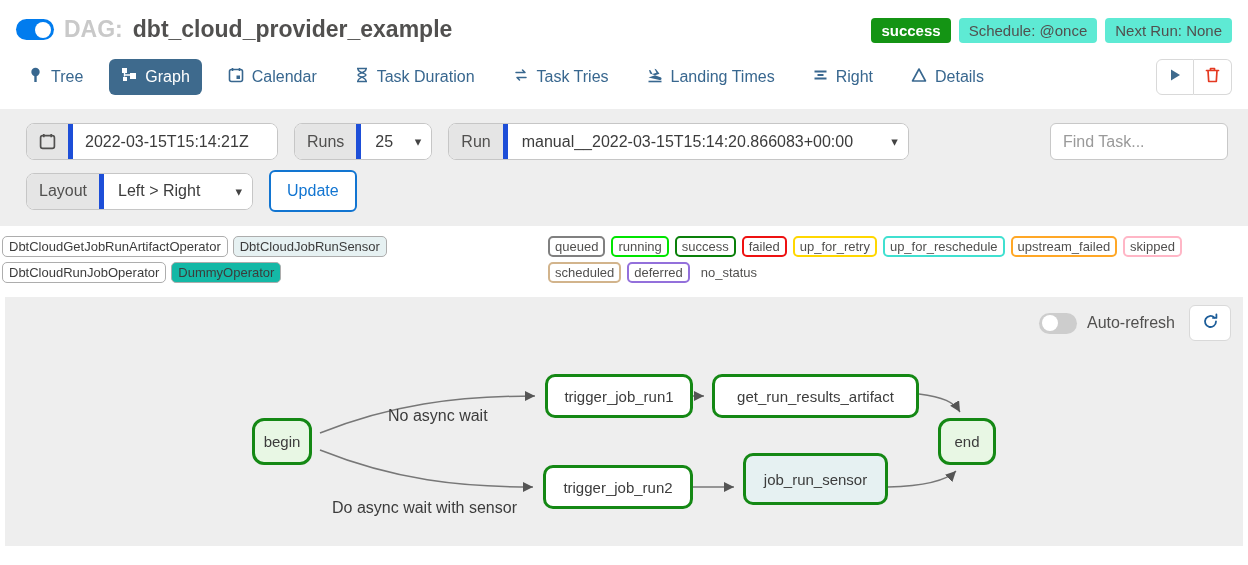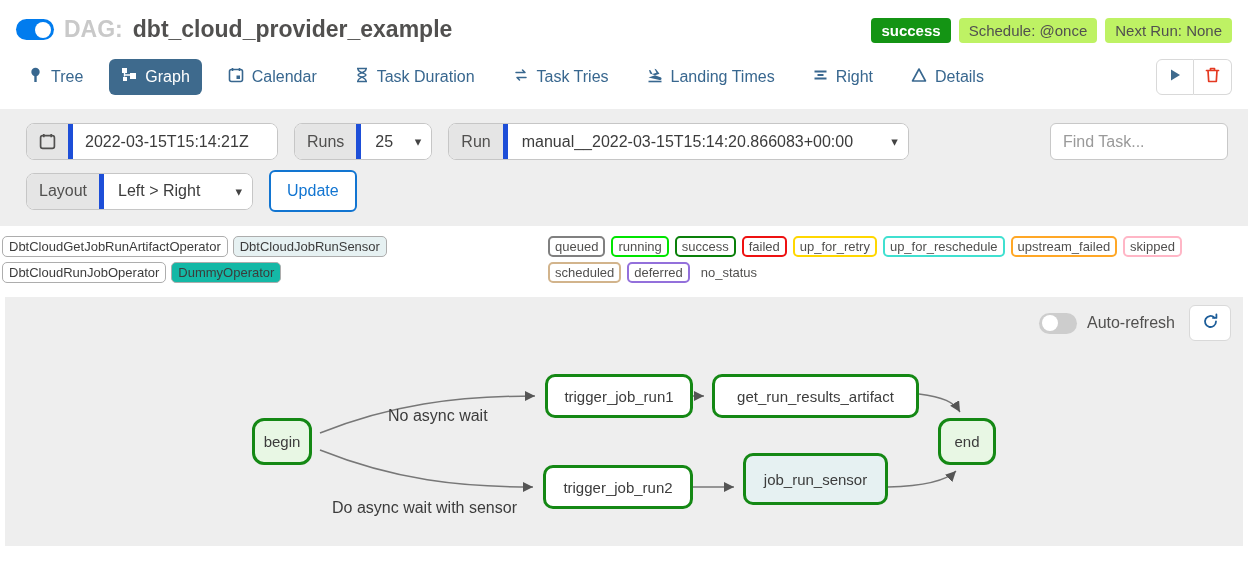--- a/index.html
+++ b/index.html
@@ -13,21 +13,21 @@
   .header-left { display: flex; align-items: center; gap: 10px; }
   .toggle { width: 38px; height: 21px; border-radius: 11px; position: relative; cursor: pointer; flex: 0 0 auto; }
   .toggle.on { background: #017cee; }
   .toggle.off { background: #cdcdcd; }
   .toggle .knob { position: absolute; top: 2.5px; width: 16px; height: 16px; background: #fff; border-radius: 50%; }
   .toggle.on .knob { right: 3px; }
   .toggle.off .knob { left: 3px; }
   .dag-prefix { font-size: 23px; font-weight: 700; color: #c9c9c9; }
   .dag-title { font-size: 23px; font-weight: 700; color: #51504f; }
   .header-right { display: flex; gap: 8px; margin-top: 2px; }
-  .badge { font-size: 15px; padding: 4px 10px; border-radius: 4px; background: #bef264; color: #51504f; white-space: nowrap; }
+  .badge { font-size: 15px; padding: 4px 10px; border-radius: 4px; background: #5eead4; color: #51504f; white-space: nowrap; }
   .badge.success { background: #149414; color: #fff; font-weight: 600; }
   
   .tabbar { display: flex; align-items: center; padding: 12px 16px 14px 16px; }
   .tabs { display: flex; align-items: center; gap: 14px; flex: 1; }
   .tab { display: flex; align-items: center; gap: 8px; padding: 8px 12px; border-radius: 6px;
          color: #38678f; font-size: 16px; cursor: pointer; white-space: nowrap; }
   .tab.active { background: #3e6a8d; color: #fff; }
   .tab svg { flex: 0 0 auto; }
   .btn-group { display: flex; }
   .icon-btn { width: 38px; height: 36px; background: #fff; border: 1px solid #d9d9d9;

